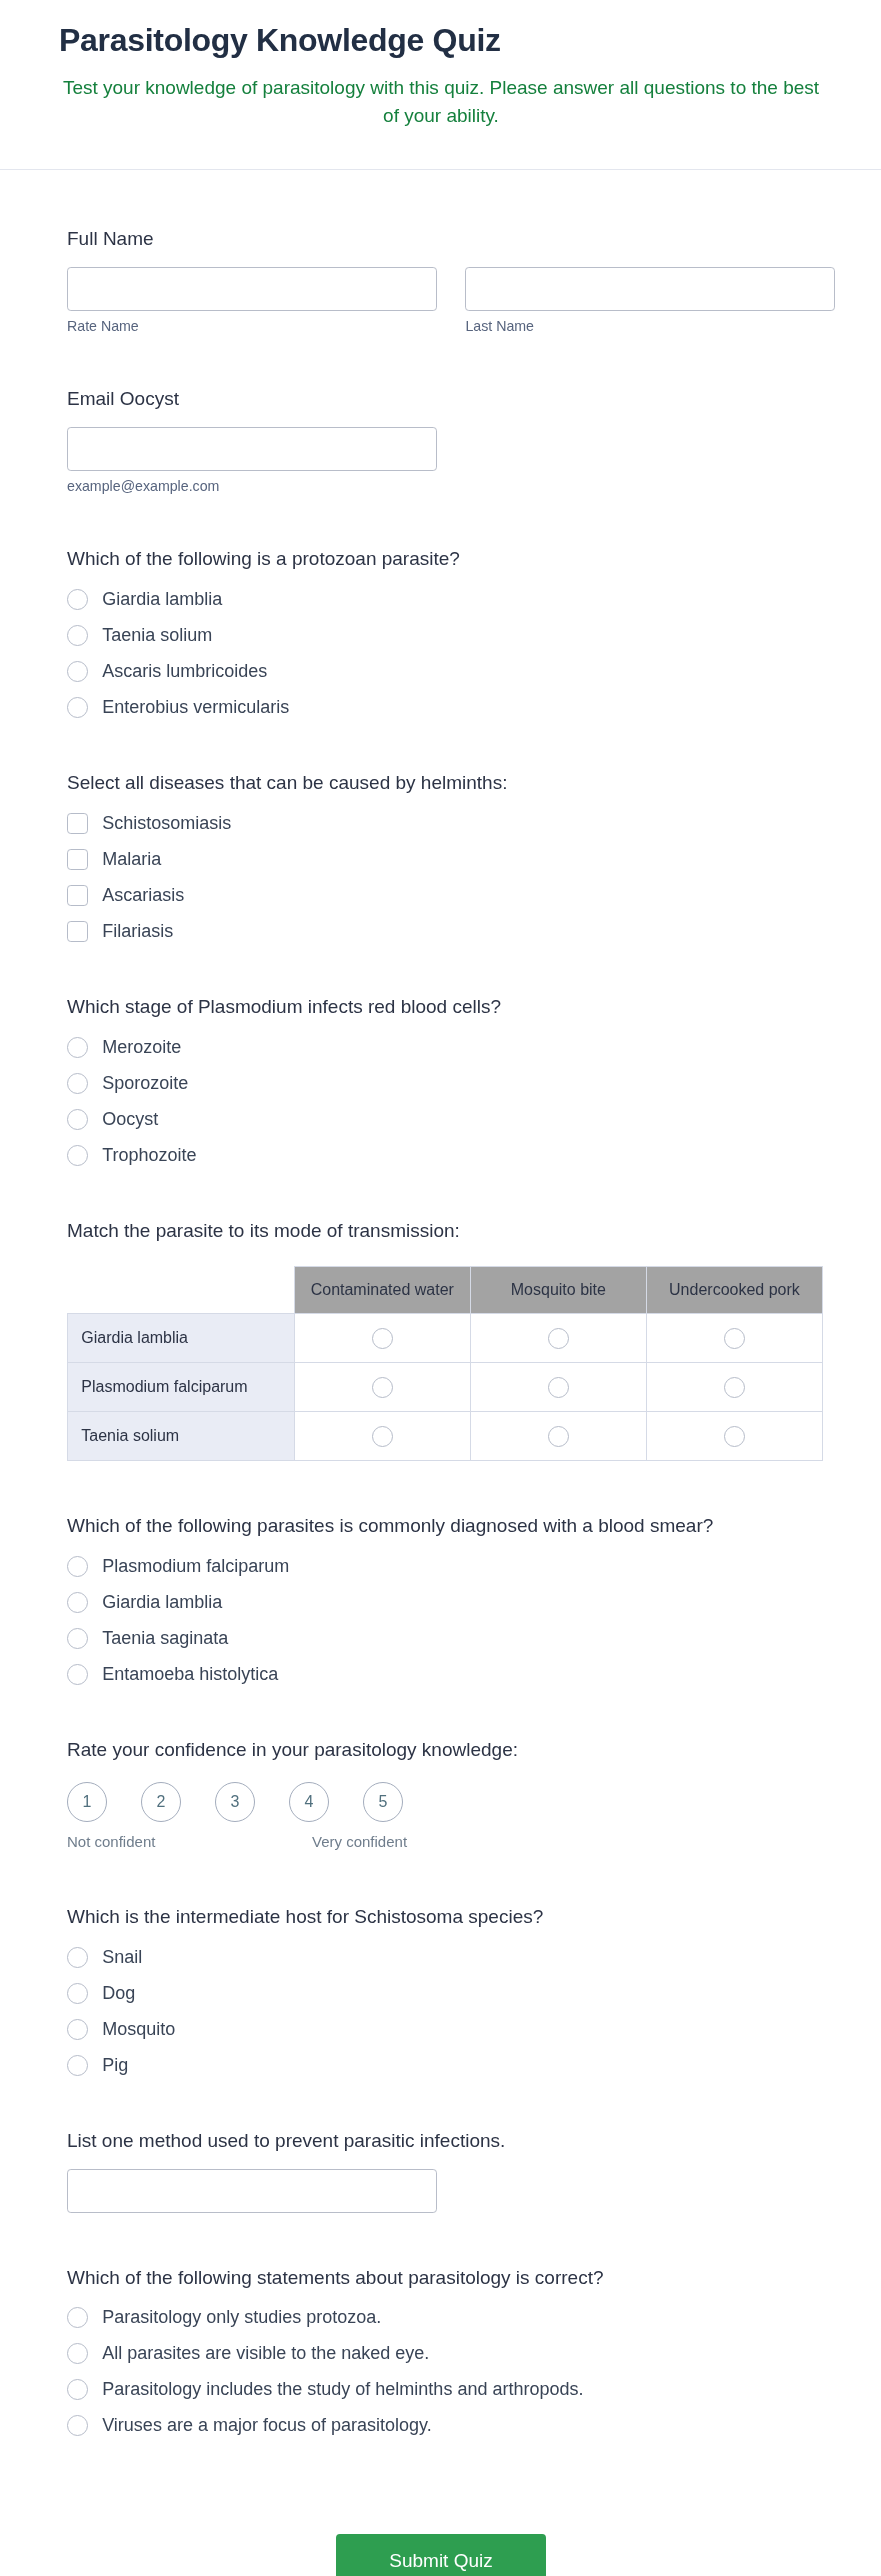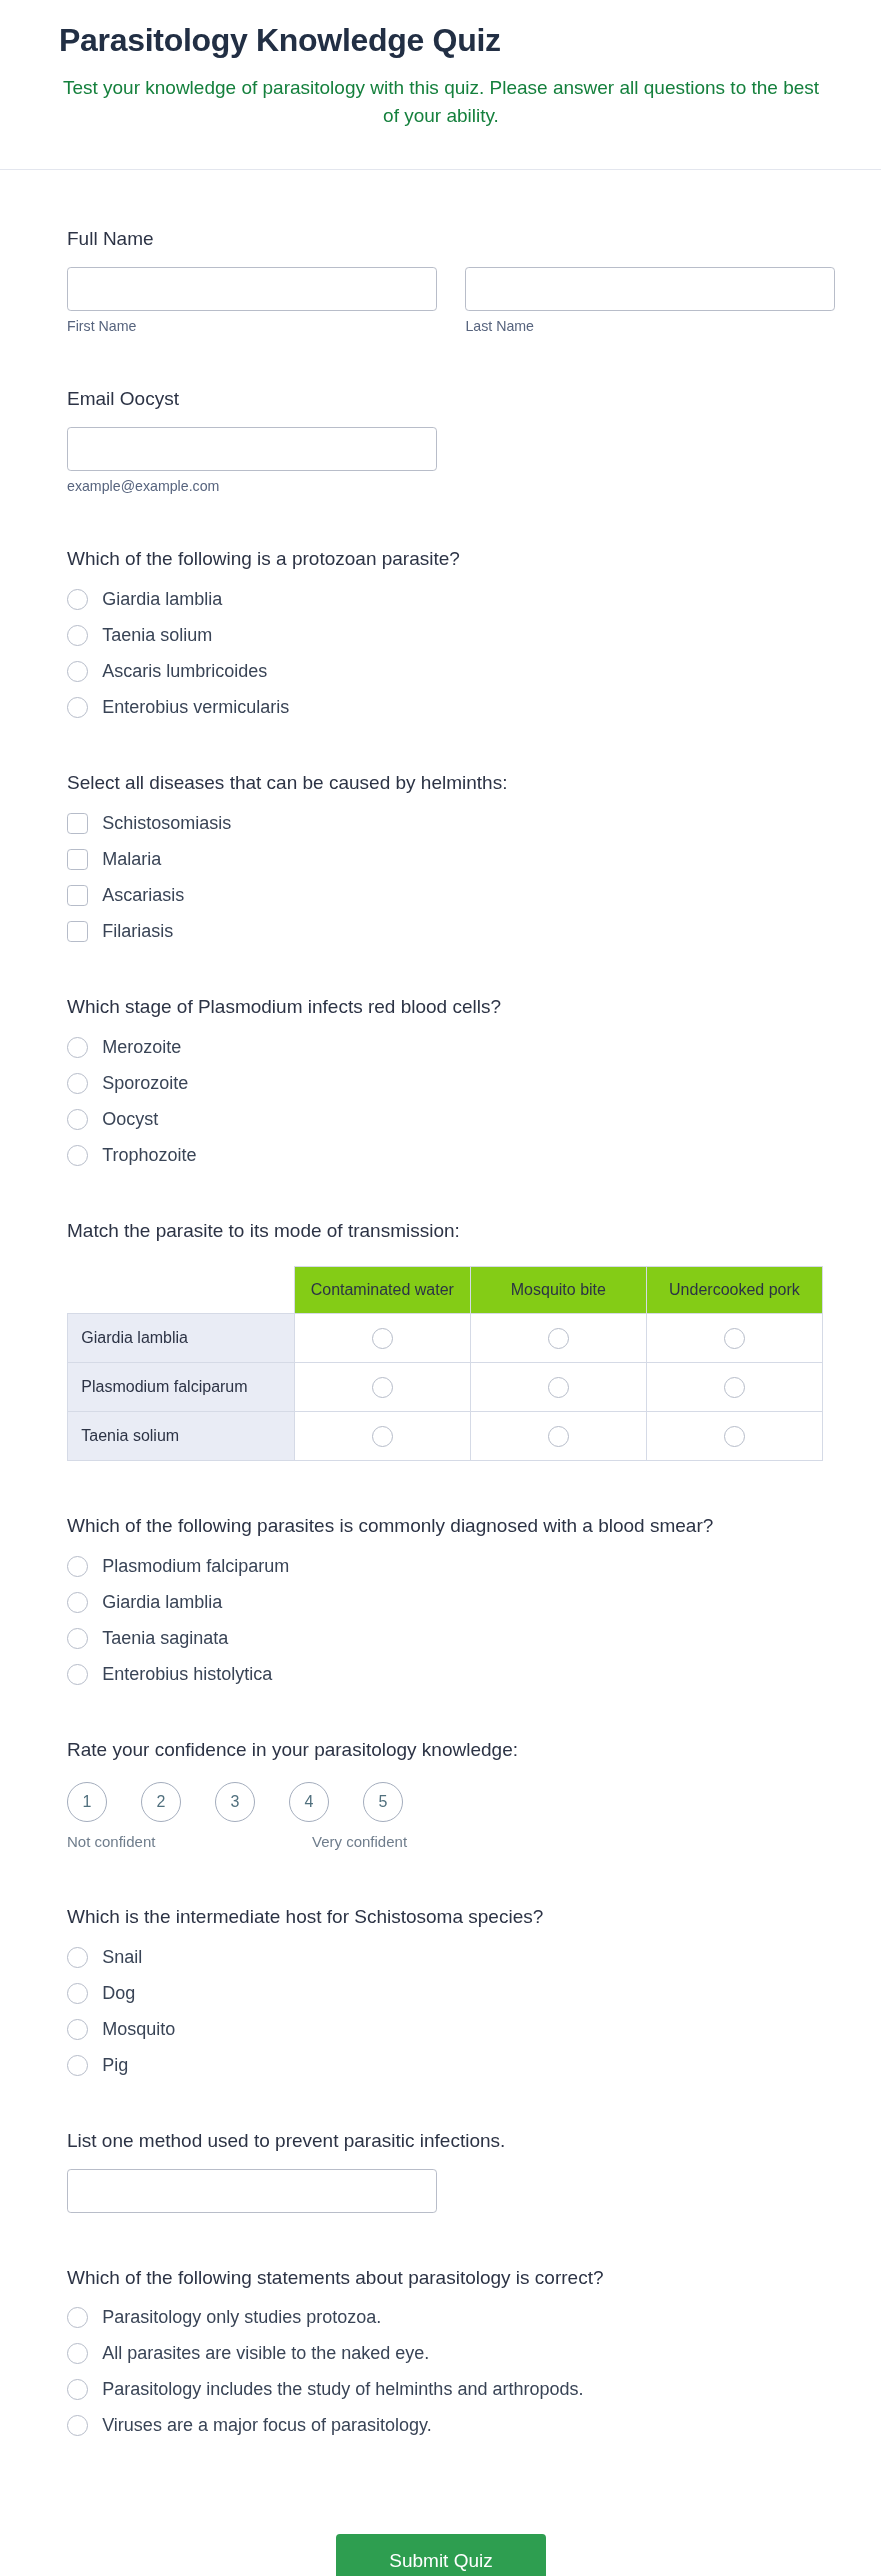--- a/index.html
+++ b/index.html
@@ -42,21 +42,21 @@
   .checkbox {
     width: 21px; height: 21px; flex: none;
     border: 0.9px solid #b6bcc9; border-radius: 3.8px; background: #fff;
   }
   .option-label { font-size: 18px; color: #394456; }
 
   
   .matrix { margin-top: 23px; border-collapse: collapse; width: 100%; }
   .matrix th, .matrix td { border: 0.9px solid #d5dae6; }
   .matrix thead th {
-    background: #84cc16; height: 47px; padding: 0 9.5px;
+    background: #a3a3a3; height: 47px; padding: 0 9.5px;
     font-size: 16px; font-weight: 400; color: #2c3345; text-align: center;
   }
   .matrix thead th.corner { border: none; background: transparent; }
   .matrix tbody th {
     background: #e9ecf5; height: 49px; padding: 0 13.3px;
     font-size: 16px; font-weight: 400; color: #2c3345; text-align: left;
     width: 30%;
   }
   .matrix td { text-align: center; background: #fff; width: 23.3%; }
   .matrix .radio { display: inline-block; vertical-align: middle; }
@@ -94,21 +94,21 @@
     <p class="form-subtitle">Test your knowledge of parasitology with this quiz. Please answer all questions to the best of your ability.</p>
   </div>
 
   <div class="form-body">
 
     <div class="field">
       <div class="field-label">Full Name</div>
       <div class="inputs-row">
         <div class="input-col">
           <input type="text" class="text-input" style="">
-          <div class="sublabel">First Name</div>
+          <div class="sublabel">Rate Name</div>
         </div>
         <div class="input-col">
           <input type="text" class="text-input" style="">
           <div class="sublabel">Last Name</div>
         </div>
       </div>
     </div>
 
     <div class="field">
       <div class="field-label">Email Oocyst</div>
@@ -230,21 +230,21 @@
         <div class="option">
           <span class="radio"></span>
           <span class="option-label">Giardia lamblia</span>
         </div>
         <div class="option">
           <span class="radio"></span>
           <span class="option-label">Taenia saginata</span>
         </div>
         <div class="option">
           <span class="radio"></span>
-          <span class="option-label">Enterobius histolytica</span>
+          <span class="option-label">Entamoeba histolytica</span>
         </div>
       </div>
     </div>
 
     <div class="field">
       <div class="field-label">Rate your confidence in your parasitology knowledge:</div>
       <div class="scale-wrap">
         <div class="scale">
           <div class="scale-circle">1</div>
           <div class="scale-circle">2</div>

